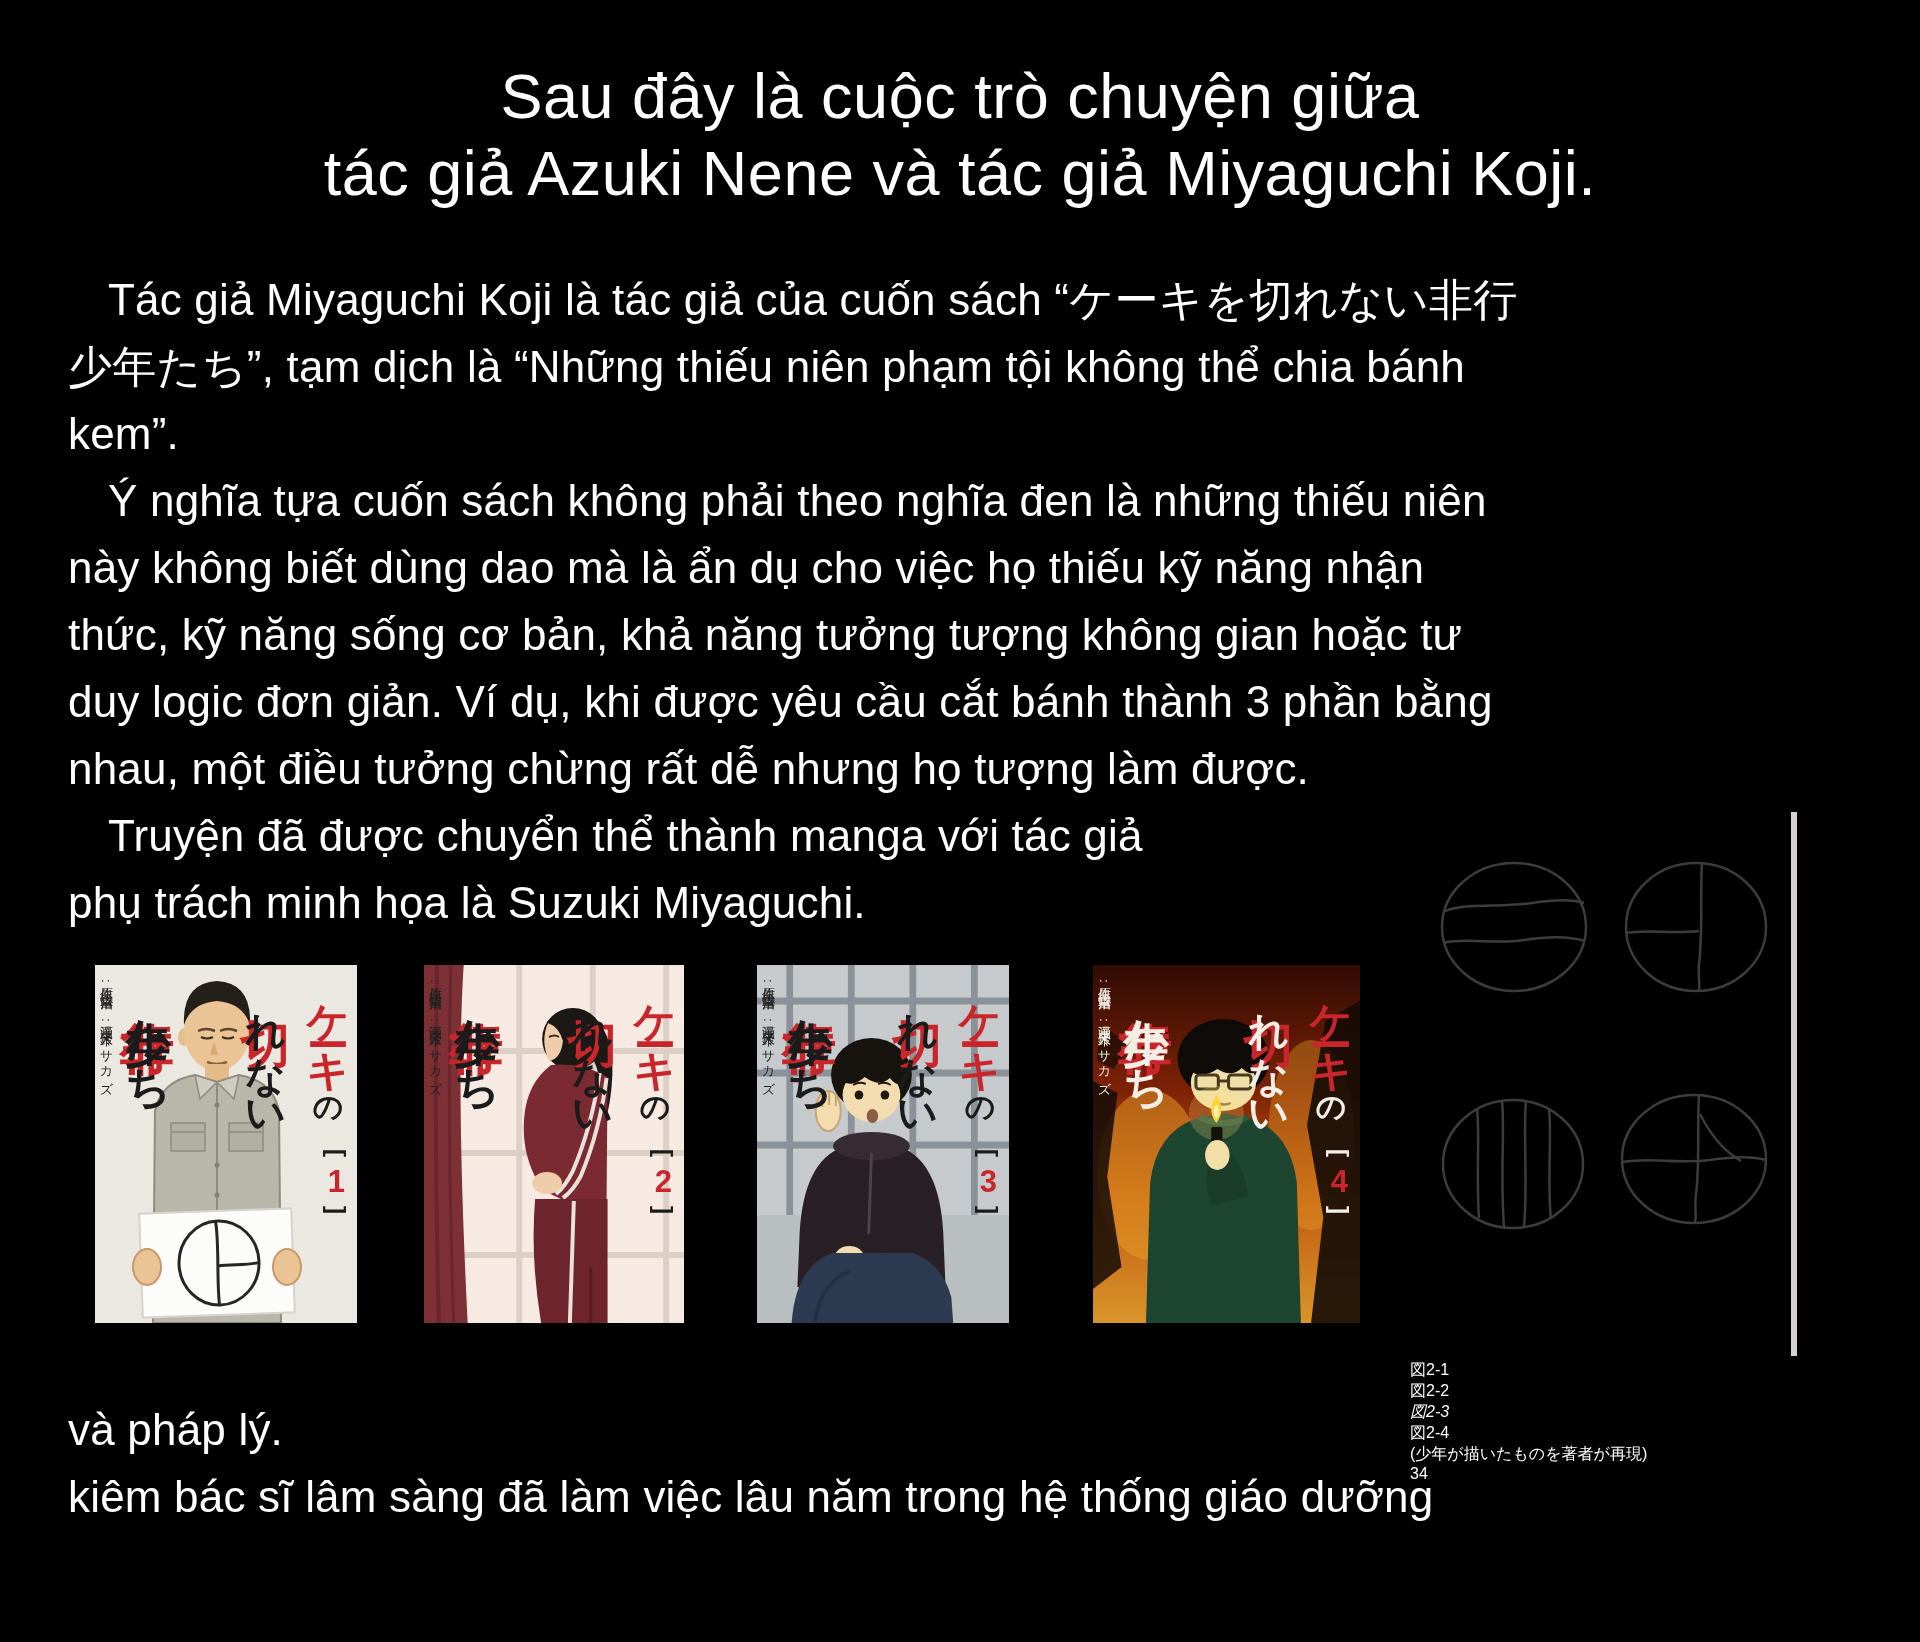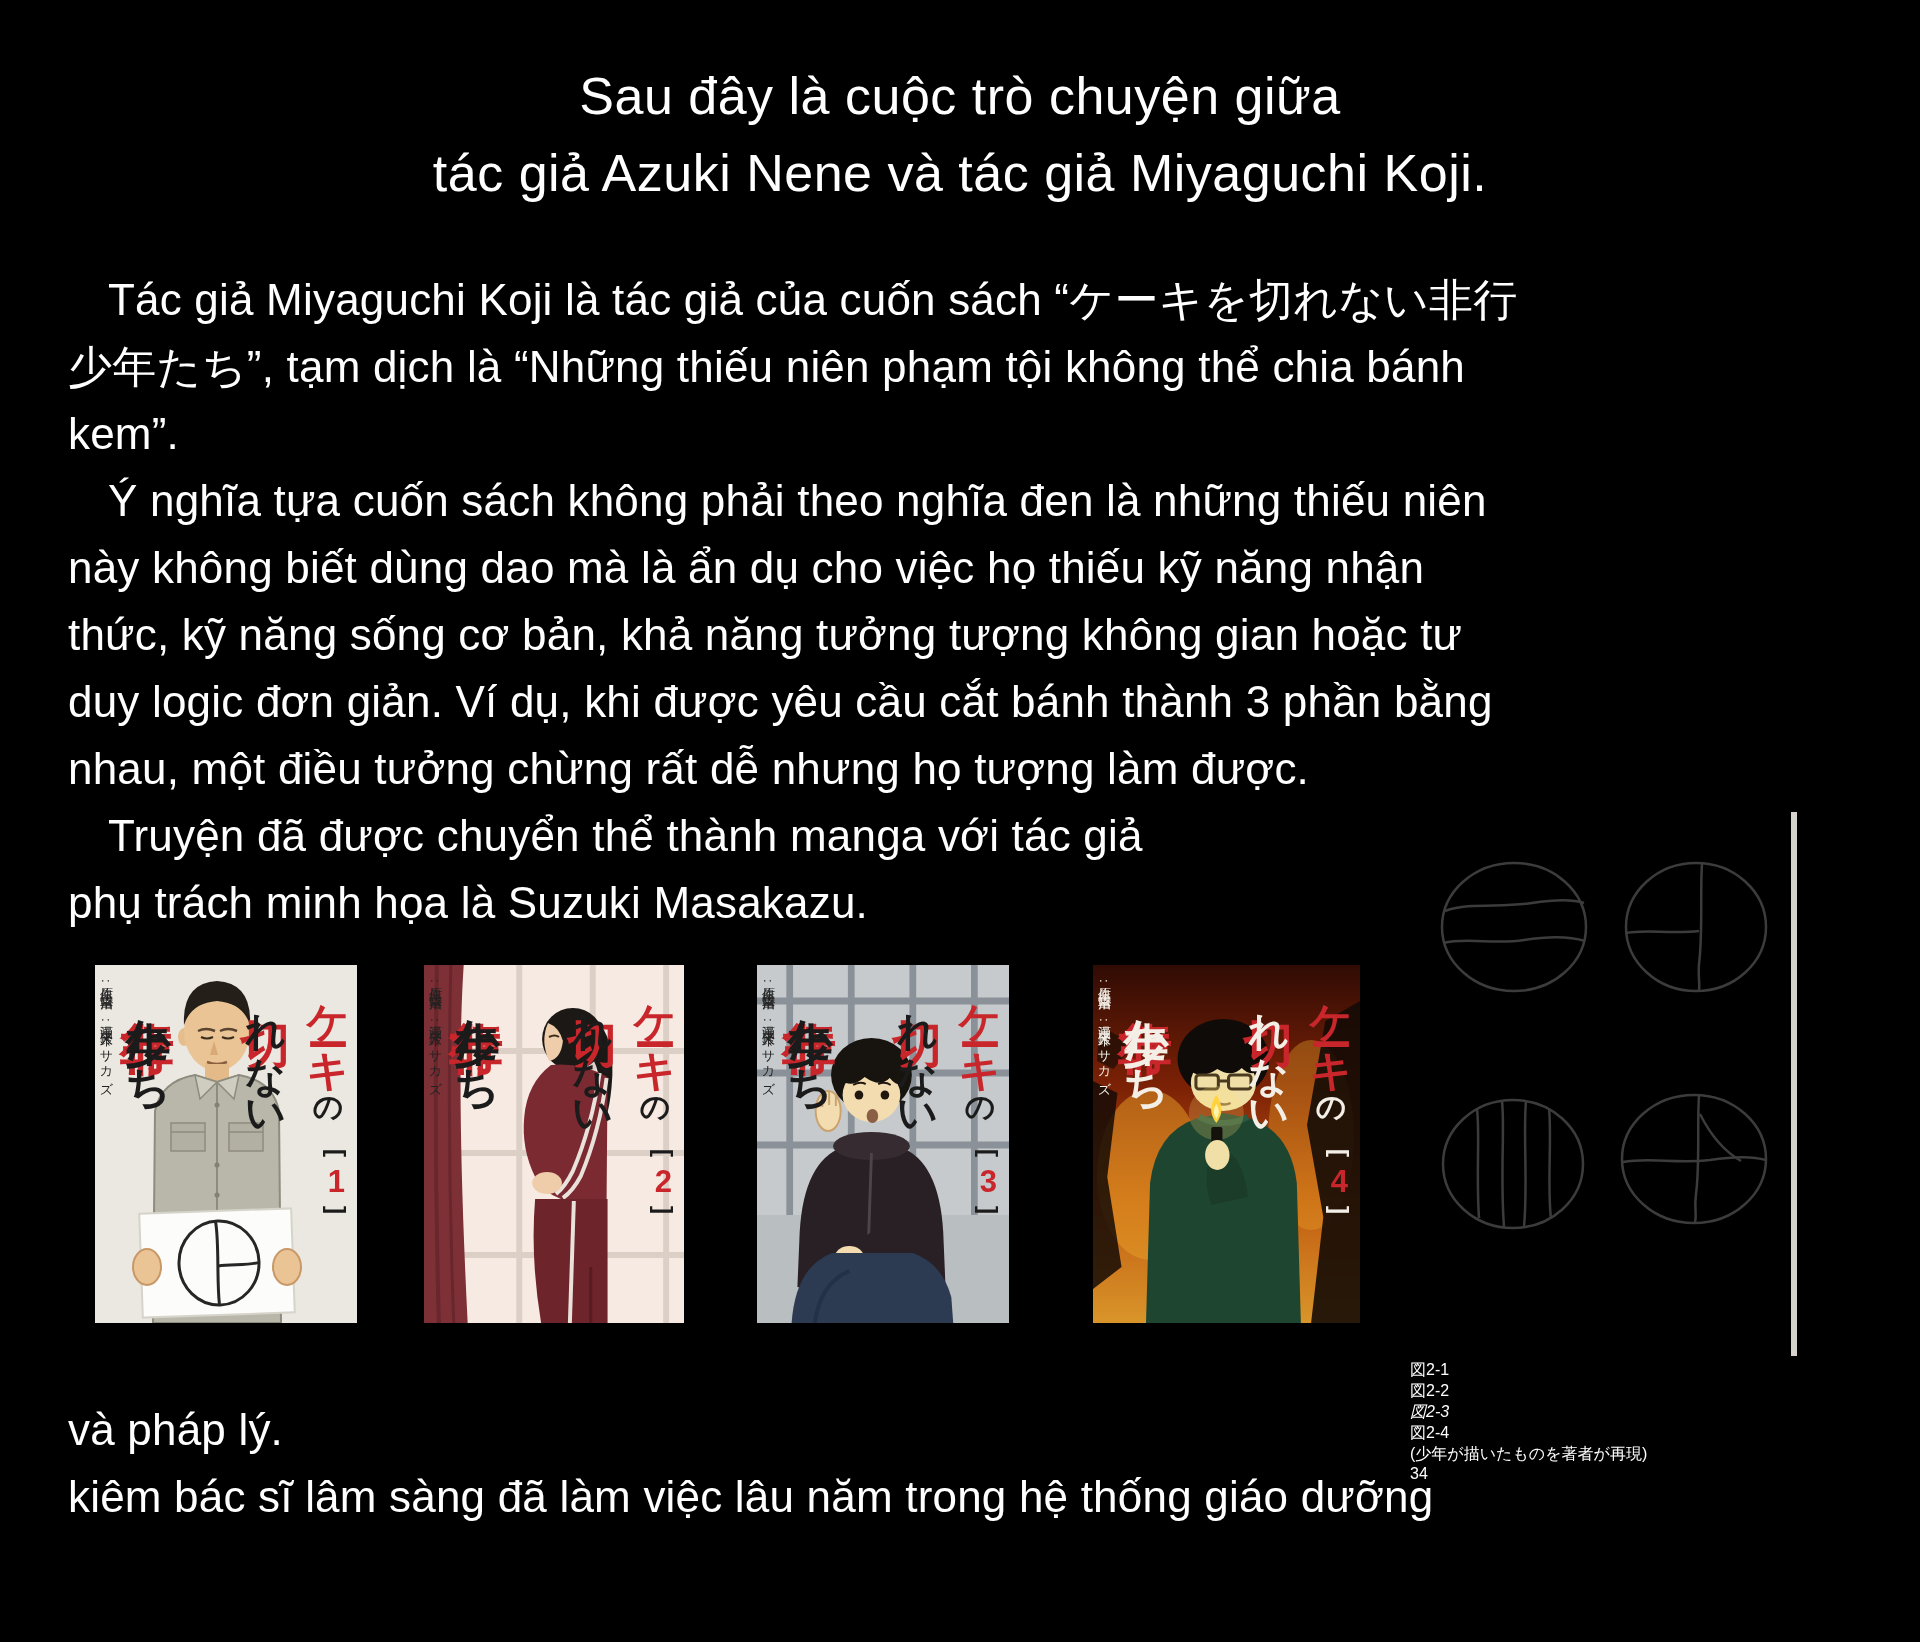--- a/index.html
+++ b/index.html
@@ -5,21 +5,21 @@
   html,body { margin:0; padding:0; background:#000; }
   .canvas {
     position:relative; width:1920px; height:1642px;
     background:#000000; overflow:hidden;
     font-family:"Liberation Sans","DejaVu Sans",sans-serif;
     color:#ffffff;
   }
 
   
   .title-block { position:absolute; left:0; right:0; top:58px; text-align:center; }
-  .title-block .t-line { font-size:52px; line-height:77px; font-weight:400; letter-spacing:0.5px; }
+  .title-block .t-line { font-size:63px; line-height:77px; font-weight:400; letter-spacing:0.5px; }
 
   
   .body-block { position:absolute; left:68px; top:266px; width:1800px; }
   .body-block .line, .footnote-block .line {
     font-size:44px; line-height:67px; font-weight:400; white-space:pre; letter-spacing:0.2px;
   }
   .line.indent { padding-left:40px; }
 
   
   .footnote-block { position:absolute; left:68px; top:1396px; width:1800px; }
@@ -79,21 +79,21 @@
   <section class="body-block">
     <div class="line indent">Tác giả Miyaguchi Koji là tác giả của cuốn sách “ケーキを切れない非行</div>
     <div class="line">少年たち”, tạm dịch là “Những thiếu niên phạm tội không thể chia bánh</div>
     <div class="line">kem”.</div>
     <div class="line indent">Ý nghĩa tựa cuốn sách không phải theo nghĩa đen là những thiếu niên</div>
     <div class="line">này không biết dùng dao mà là ẩn dụ cho việc họ thiếu kỹ năng nhận</div>
     <div class="line">thức, kỹ năng sống cơ bản, khả năng tưởng tượng không gian hoặc tư</div>
     <div class="line">duy logic đơn giản. Ví dụ, khi được yêu cầu cắt bánh thành 3 phần bằng</div>
     <div class="line">nhau, một điều tưởng chừng rất dễ nhưng họ tượng làm được.</div>
     <div class="line indent">Truyện đã được chuyển thể thành manga với tác giả</div>
-    <div class="line">phụ trách minh họa là Suzuki Masakazu.</div>
+    <div class="line">phụ trách minh họa là Suzuki Miyaguchi.</div>
   </section>
 
   <figure class="cover cover-1">
     <svg class="art" viewBox="0 0 262 358" preserveAspectRatio="none" aria-hidden="true">
       <rect width="262" height="358" fill="#ebe8e1"></rect>
       <ellipse cx="89" cy="72" rx="6" ry="9" fill="#e6bd8d"></ellipse>
       <ellipse cx="155" cy="72" rx="6" ry="9" fill="#e6bd8d"></ellipse>
       <ellipse cx="122" cy="66" rx="33" ry="40" fill="#eac494"></ellipse>
       <path d="M89 60 Q87 18 122 16 Q157 18 155 60 Q148 38 122 36 Q96 38 89 60 Z" fill="#242019"></path>
       <path d="M103 66 q8 -4 17 0" stroke="#5a4430" stroke-width="2.5" fill="none"></path>

